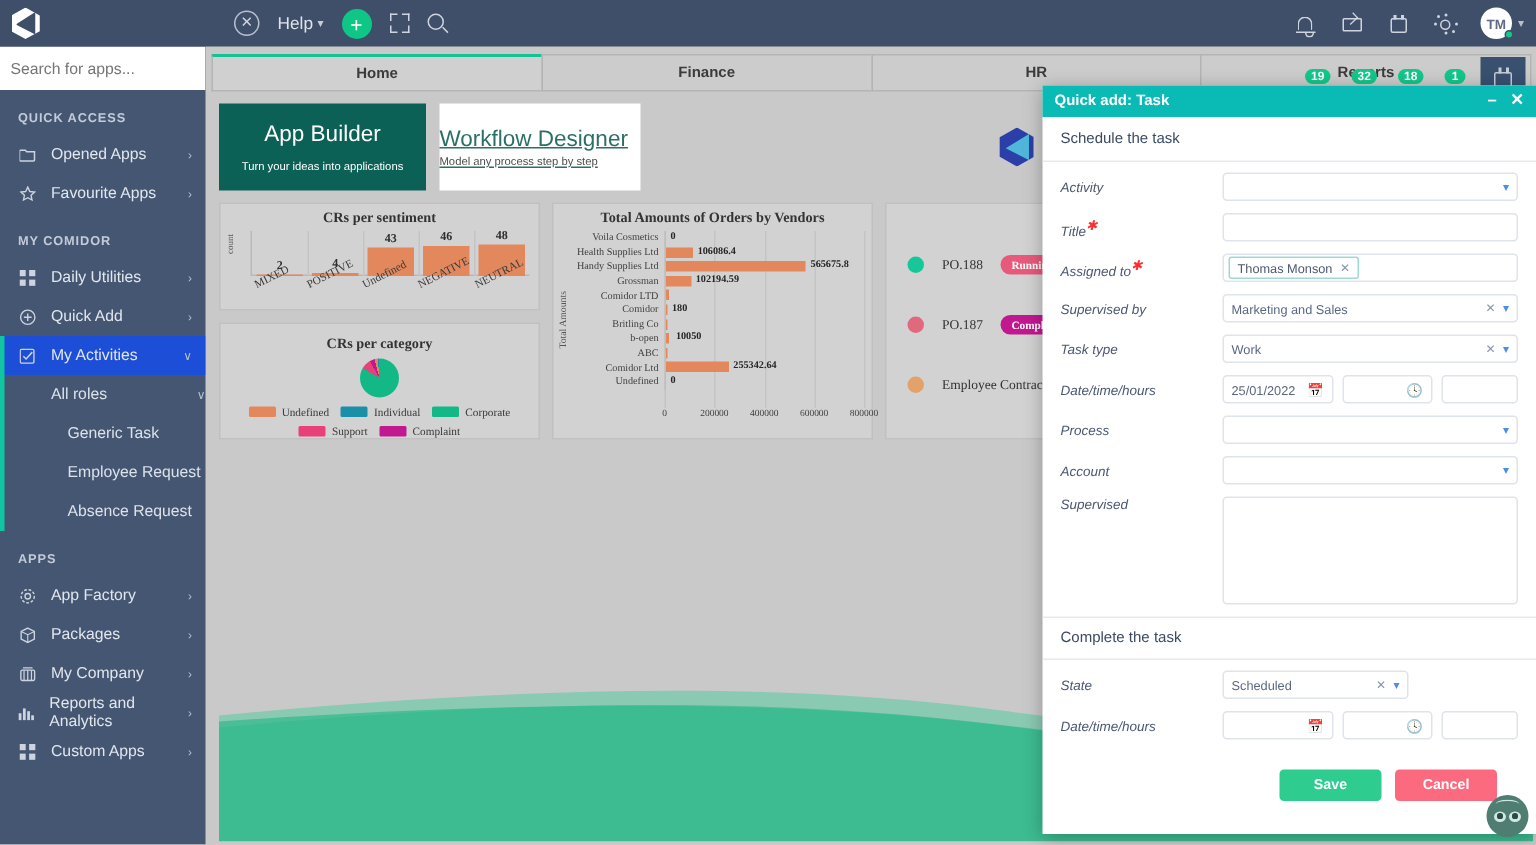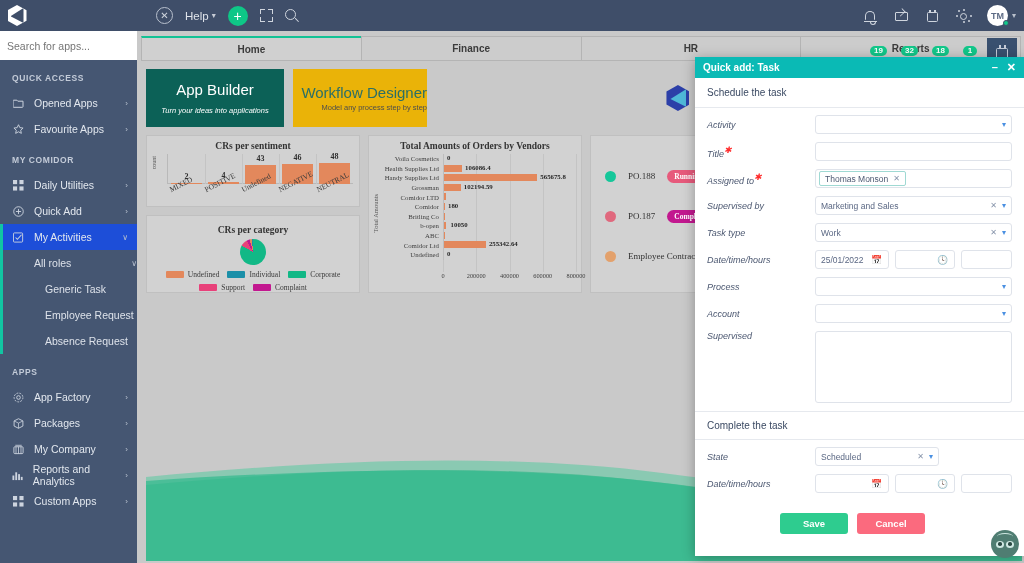--- a/index.html
+++ b/index.html
@@ -129,24 +129,24 @@
     font-size: 10px; font-weight: bold; color: #3b3b3b;
   }
   .tab.active { border-top: 2.5px solid #13c295; background: #d0d0d0; }
 
   .cards { display: flex; gap: 9px; padding: 8px 0 0 9px; }
   .card-ab {
     width: 138px; height: 58px; background: #0c6157; color: #fff;
     display: flex; flex-direction: column; align-items: center; justify-content: center;
   }
   .card-ab .t { font-size: 15px; }
-  .card-ab .s { font-size: 7.5px; margin-top: 8px; font-style: italic; }
+  .card-ab .s { font-size: 7.5px; margin-top: 8px; }
   .card-wd {
-    width: 134px; height: 58px; background: #eab308; color: #2b6f66;
-    display: flex; flex-direction: column; align-items: flex-end; justify-content: center;
+    width: 134px; height: 58px; background: #ffffff; color: #2b6f66;
+    display: flex; flex-direction: column; align-items: flex-start; justify-content: center; text-decoration: underline;
   }
   .card-wd .t { font-size: 15px; }
   .card-wd .s { font-size: 7.5px; margin-top: 2px; color: #4d4d4d; }
   .brand {
     flex: 1; display: flex; align-items: center; justify-content: center; gap: 5px;
     color: #2c3fa8; font-size: 26px; font-weight: bold; letter-spacing: -.5px;
   }
   .brand-hex {
     width: 23px; height: 26px; background: #2c3fa8;
     clip-path: polygon(50% 0%, 100% 25%, 100% 75%, 50% 100%, 0% 75%, 0% 25%);
@@ -261,21 +261,21 @@
   .inp.chipbox { padding: 0 3px; }
   .icon-cal, .icon-clock { color: #4a90e2; font-size: 9px; margin-left: auto; }
   .ta {
     flex: 1; height: 72px; border: 1px solid #dfe3ea; border-radius: 3px; background: #fff;
   }
   .row.ta-row { align-items: flex-start; }
   .sec-title2 {
     font-size: 10px; color: #3b4a63; padding: 8px 12px; border-top: 1px solid #e6e9ee;
     border-bottom: 1px solid #e6e9ee; margin-top: 4px;
   }
-  .btns { display: flex; justify-content: center; gap: 9px; padding: 12px 14px 16px 0; }
+  .btns { display: flex; justify-content: flex-end; gap: 9px; padding: 12px 14px 16px 0; }
   .btn {
     width: 68px; height: 21px; border-radius: 3px; color: #fff; font-size: 9.5px;
     display: flex; align-items: center; justify-content: center; font-weight: bold;
   }
   .btn-save { background: #2ecc8f; }
   .btn-cancel { background: #fb6a7e; }
 
   .bot {
     position: absolute; right: 5px; bottom: 5px; width: 28px; height: 28px; border-radius: 50%;
     background: #4f7d72; z-index: 60; display: flex; align-items: center; justify-content: center;

